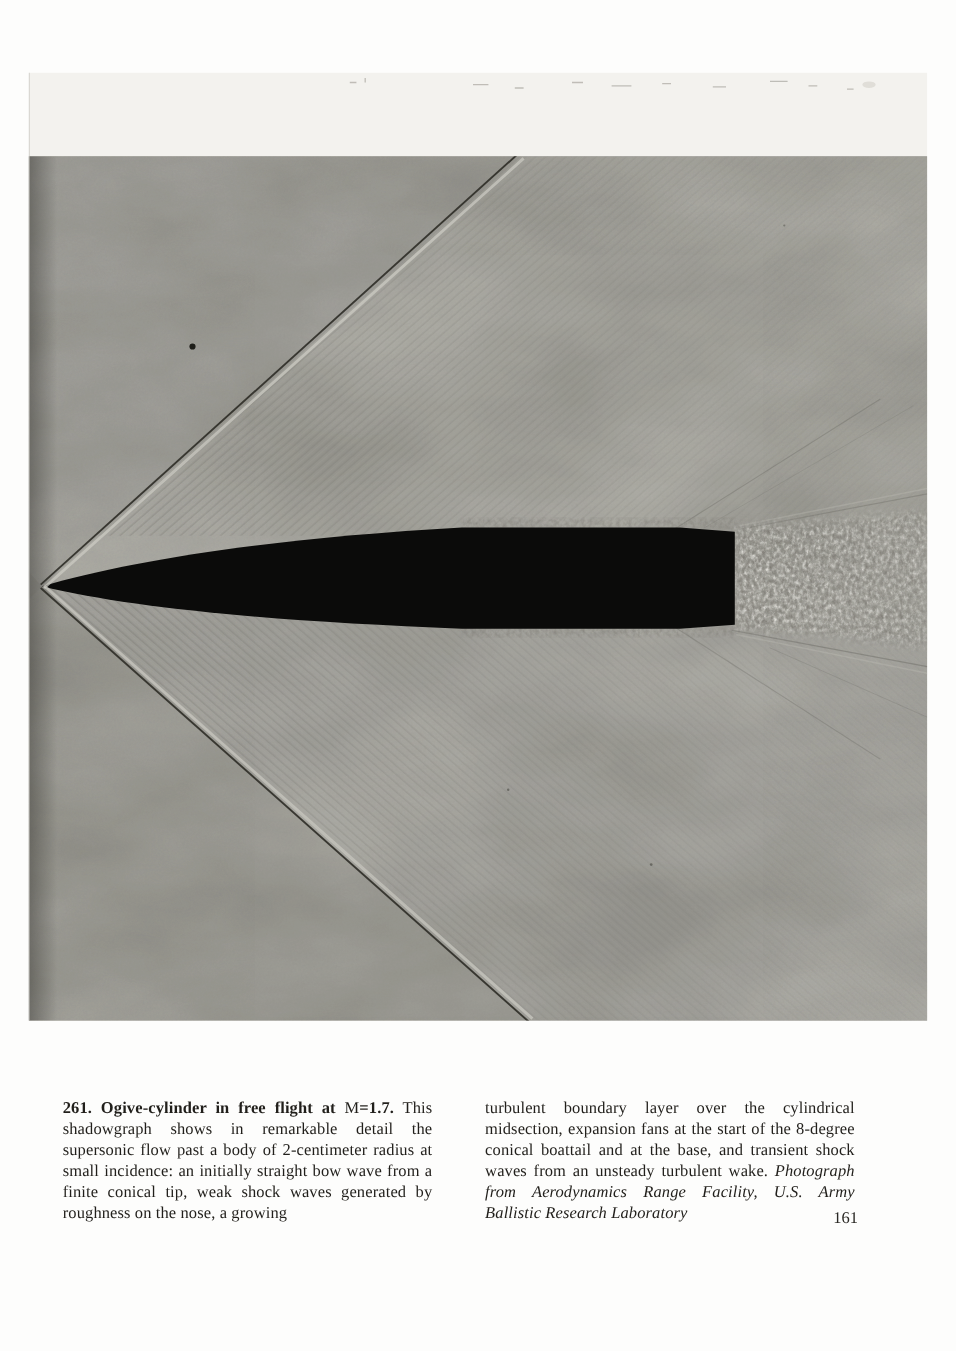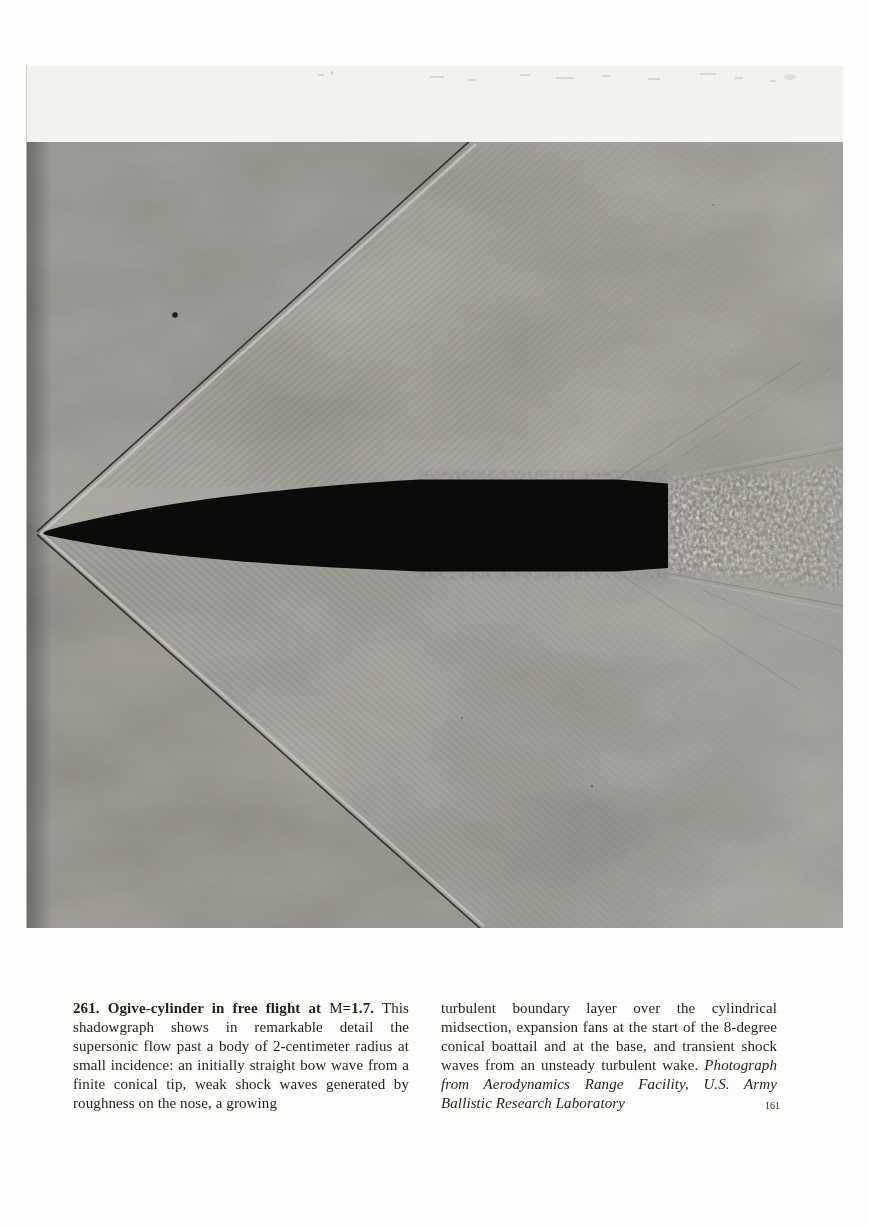--- a/index.html
+++ b/index.html
@@ -6,27 +6,27 @@
   .page{
     position:relative;width:869px;height:1228px;background:#fdfdfc;
     font-family:"Liberation Serif","DejaVu Serif",serif;overflow:hidden;
   }
   .photo-wrap{position:absolute;left:0;top:0;width:869px;height:940px;}
   .caption-col{
     position:absolute;top:999px;width:336px;
     font-size:15px;line-height:19px;color:#211f1b;
     text-align:justify;letter-spacing:0.1px;
   }
-  .col-left{left:73px;}
+  .col-left{left:57px;}
   .col-right{left:441px;}
   .b{font-weight:bold;}
   .it{font-style:italic;}
   .pagenum{
     position:absolute;left:720px;top:1100px;width:60px;
-    font-size:10px;color:#2a2824;text-align:right;
+    font-size:15px;color:#2a2824;text-align:right;
   }
 </style>
 </head>
 <body>
 
 <div class="page">
 
   <div class="photo-wrap">
   <svg width="869" height="940" viewBox="0 0 869 940" xmlns="http://www.w3.org/2000/svg">
     <defs>

